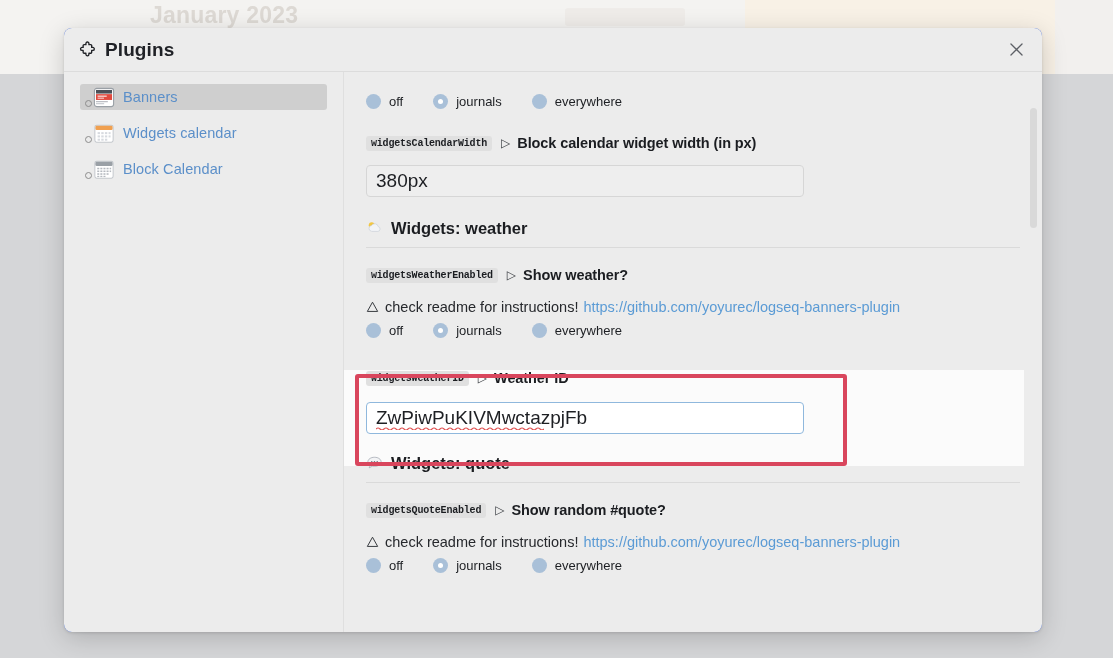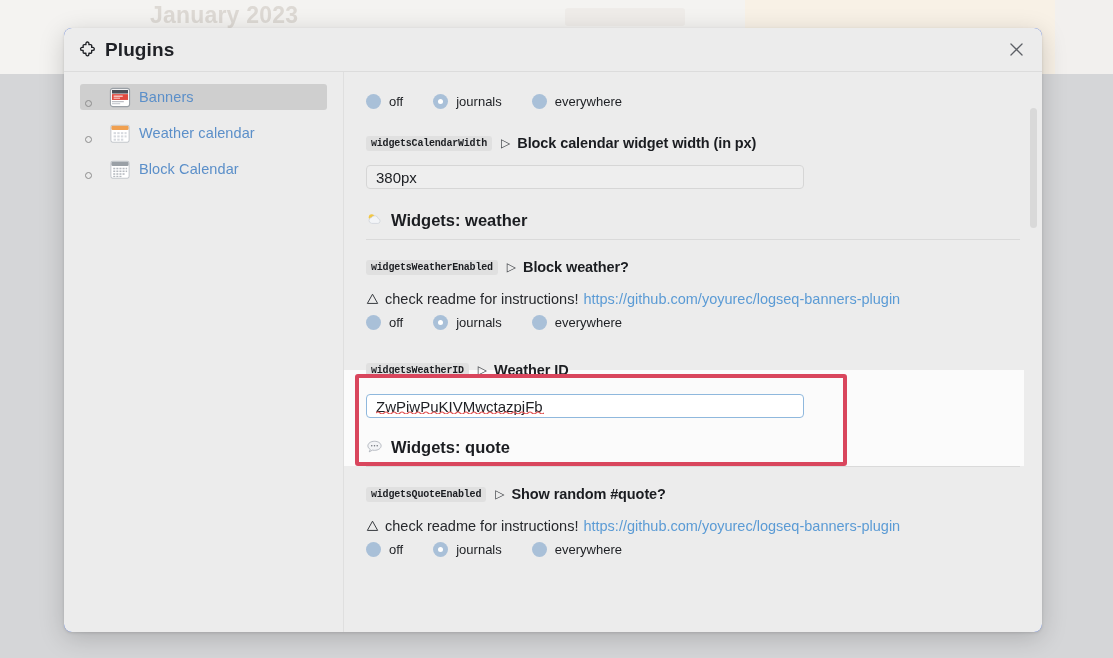--- a/index.html
+++ b/index.html
@@ -60,21 +60,21 @@
   
   #sidebar {
     width: 280px; flex: 0 0 280px;
     background: #ececec;
     border-right: 1px solid #dfdfdf;
     padding: 12px 0 0 0;
   }
   .plug-item {
     display: flex; align-items: center;
     height: 26px; margin: 0 16px 10px 16px;
-    padding-left: 29px; position: relative;
+    padding-left: 13px; position: relative;
     border-radius: 3px; cursor: pointer;
   }
   .plug-item.selected { background: #cfcfcf; }
   .plug-bullet {
     position: absolute; left: 5px; top: 16px;
     width: 7px; height: 7px; border-radius: 50%;
     border: 1.3px solid #8d8d8d; background: transparent;
   }
   .plug-icon { width: 22px; height: 21px; margin-right: 8px; flex: 0 0 22px; }
   .plug-label {
@@ -115,26 +115,26 @@
 
   
   .warn-line { display: flex; align-items: flex-end; padding-left: 22px; height: 24px; margin-top: 3px; }
   .warn-icon { font-size: 13px; color: #34373c; margin-right: 6px; line-height: 1; }
   .warn-text { font-size: 14.5px; color: #26282c; }
   .warn-link { font-size: 14.5px; color: #5b9bd5; margin-left: 5px; text-decoration: none; cursor: pointer; margin-top: 36px; }
 
   
   .field-wrap { padding-left: 22px; margin-top: 9px; }
   input.setting {
-    width: 438px; height: 24px;
+    width: 438px; height: 32px;
     background: #eeeeee;
     border: 1px solid #d6d6d6;
     border-radius: 4px;
     font-family: "Liberation Sans", sans-serif;
-    font-size: 15px; color: #1d1f23;
+    font-size: 19px; color: #1d1f23;
     padding: 0 9px; outline: none;
   }
   input.setting.focused {
     background: #ffffff;
     border: 1px solid #8fb8dd;
   }
   .spell-wrap { position: relative; display: inline-block; }
   .spell-underline {
     position: absolute; left: 10px; bottom: 4px;
     width: 168px; height: 3px; pointer-events: none;
@@ -232,21 +232,21 @@
               <rect x="5" y="13.6" width="2.6" height="2.2"></rect>
                 <rect x="9" y="13.6" width="2.6" height="2.2"></rect>
               <rect x="13" y="13.6" width="2.6" height="2.2"></rect>
                 <rect x="17" y="13.6" width="2.2" height="2.2"></rect>
               <rect x="5" y="17.2" width="2.6" height="2.2"></rect>
                 <rect x="9" y="17.2" width="2.6" height="2.2"></rect>
               <rect x="13" y="17.2" width="2.6" height="2.2"></rect>
             </g>
           </svg>
         </span>
-        <span class="plug-label">Weather calendar</span>
+        <span class="plug-label">Widgets calendar</span>
       </div>
 
       <div class="plug-item">
         <span class="plug-bullet"></span>
         <span class="plug-icon">
           <svg viewBox="0 0 24 23" width="22" height="21">
             <rect x="2" y="2.5" width="20" height="18.5" rx="2" fill="#ffffff" stroke="#c3c7cc" stroke-width="1.1"></rect>
             <rect x="2.6" y="3.1" width="18.8" height="4.6" rx="1.4" fill="#9aa0a6"></rect>
             <g fill="#b5b9bf">
               <rect x="4.6" y="9.6" width="2.2" height="1.7"></rect>
@@ -313,21 +313,21 @@
               </svg>
             </span>
             <span class="section-title">Widgets: weather</span>
           </div>
           <div class="section-rule"></div>
         </div>
 
         <div class="key-line">
           <span class="key-name">widgetsWeatherEnabled</span>
           <span class="key-arrow">▷</span>
-          <span class="key-desc">Block weather?</span>
+          <span class="key-desc">Show weather?</span>
         </div>
         <div class="warn-line">
           <span class="warn-icon">
             <svg viewBox="0 0 14 13" width="13" height="12">
               <path d="M7 1.3 12.6 11.3 1.4 11.3 Z" fill="none" stroke="#34373c" stroke-width="1.05" stroke-linejoin="round"></path>
             </svg>
           </span>
           <span class="warn-text">check readme for instructions!</span>
           <a class="warn-link" href="#">https://github.com/yoyurec/logseq-banners-plugin</a>
         </div>

